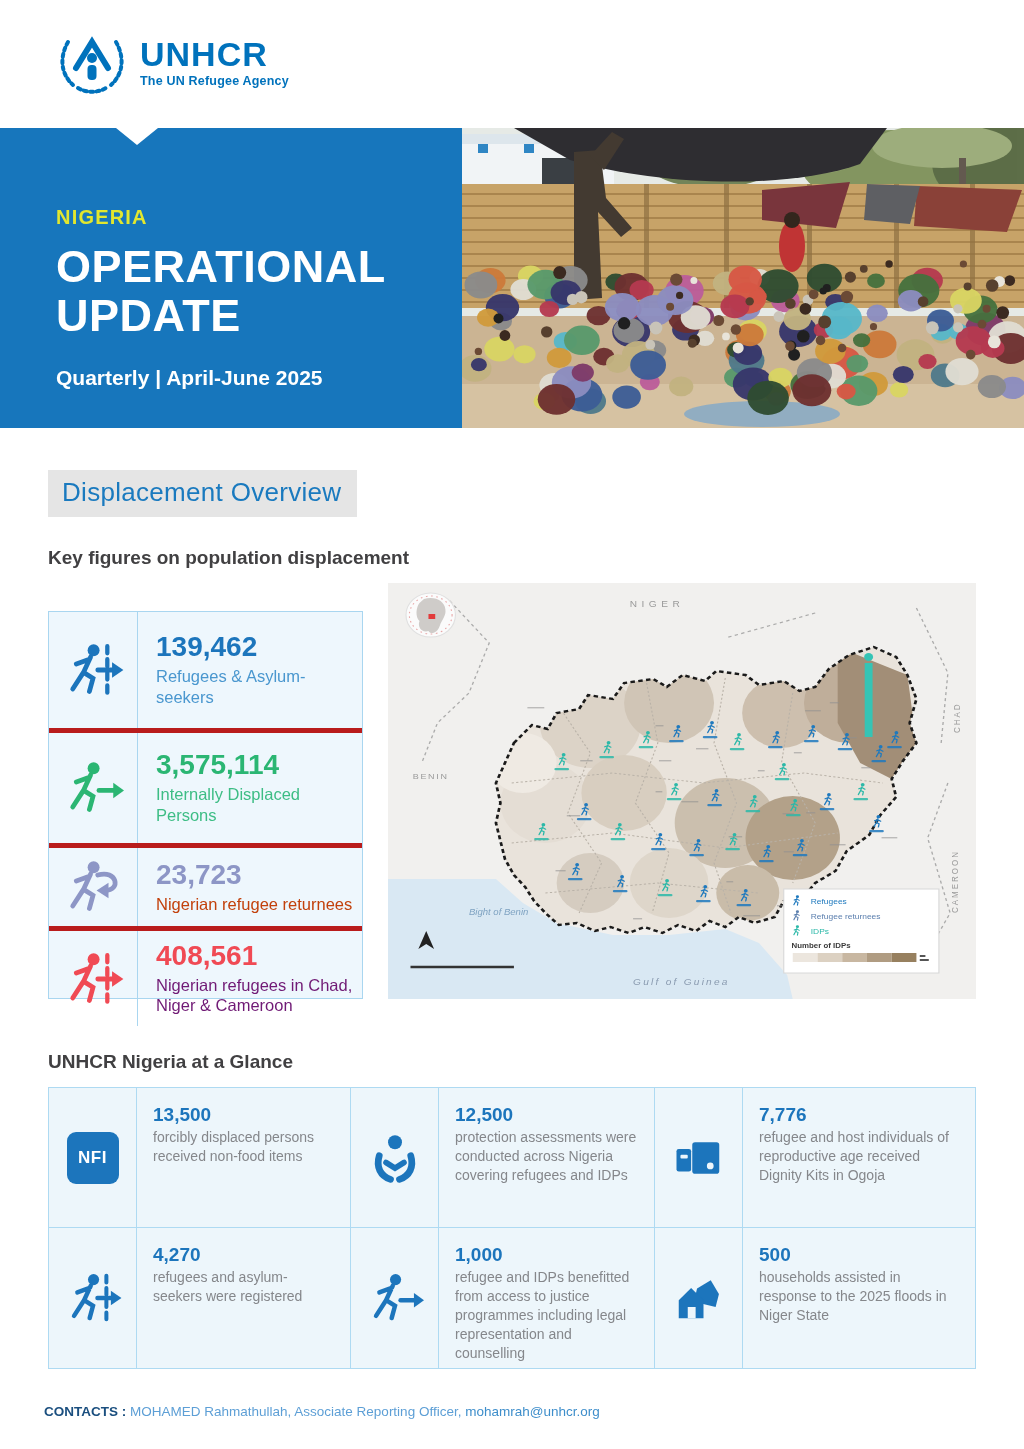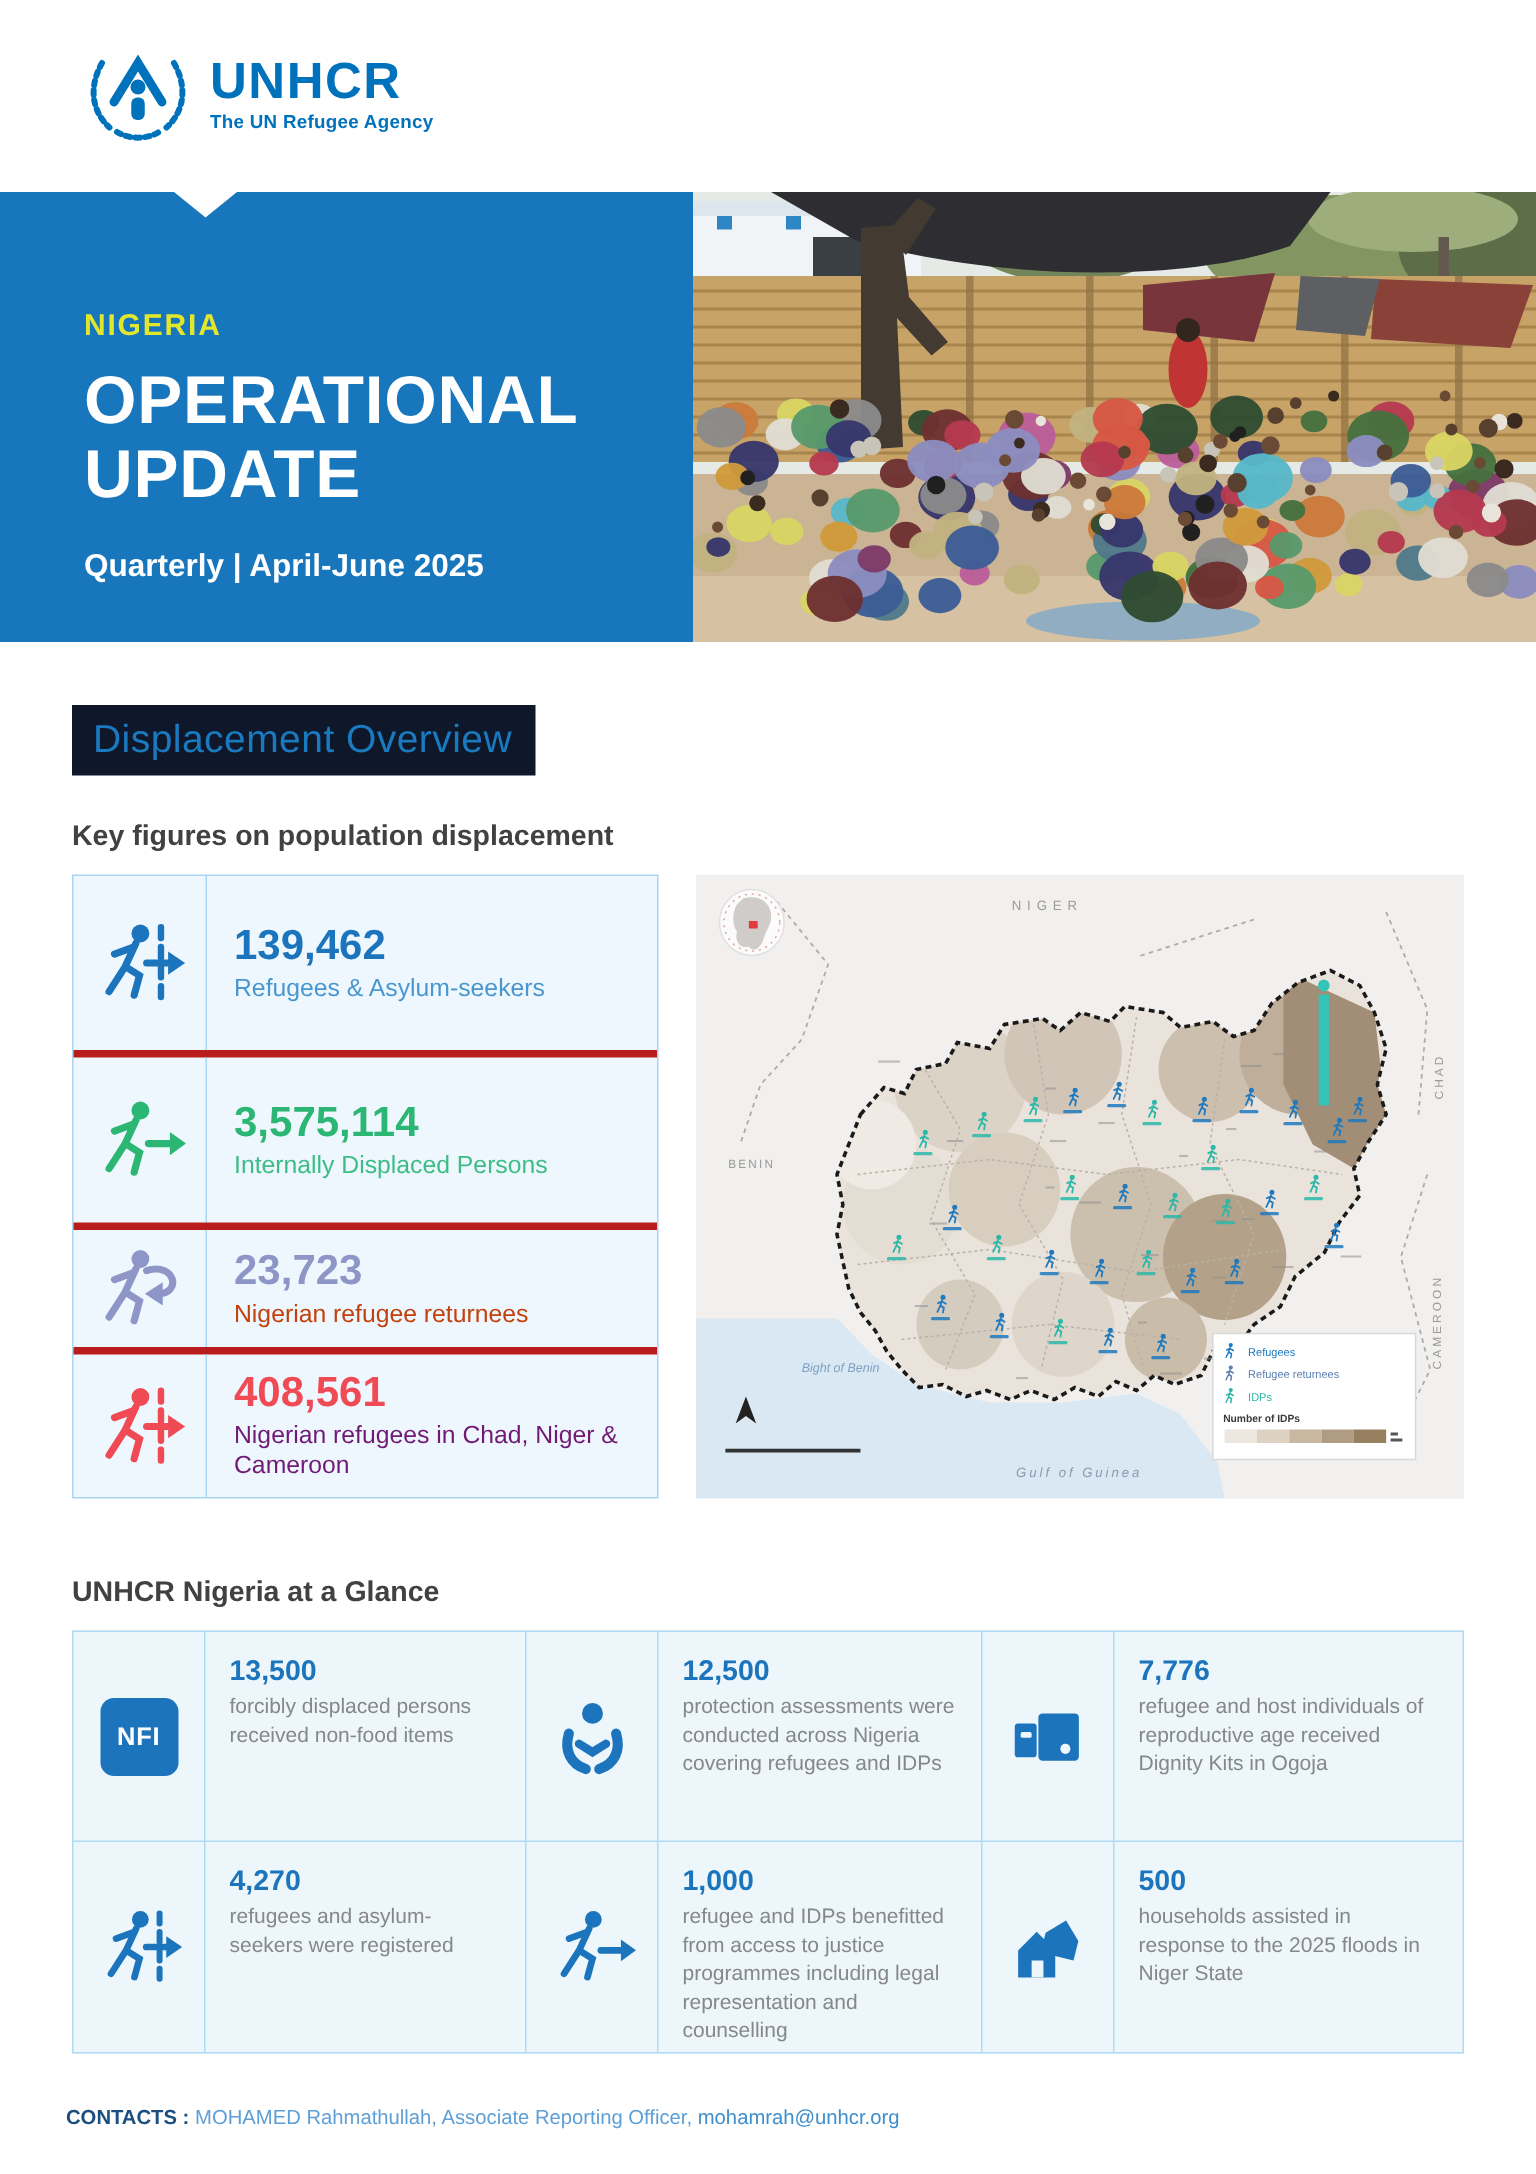--- a/index.html
+++ b/index.html
@@ -21,28 +21,28 @@
                 border-left:21px solid transparent;border-right:21px solid transparent;
                 border-top:17px solid #ffffff;}
   .banner-country{color:#E2E72E;font-size:20px;font-weight:800;letter-spacing:1.2px;}
   .banner-title{margin:14px 0 0 0;color:#fff;font-size:45px;font-weight:800;line-height:1.08;letter-spacing:.5px;}
   .banner-sub{margin-top:26px;color:#fff;font-size:21px;font-weight:700;}
   .banner-photo{flex:1;position:relative;overflow:hidden;}
   .banner-photo svg{display:block;width:100%;height:100%;}
 
   
   main{padding:0 48px;}
-  .section-pill{display:inline-block;margin:42px 0 0 0;background:#0f172a;color:#1A7ABF;
+  .section-pill{display:inline-block;margin:42px 0 0 0;background:#e5e5e5;color:#1A7ABF;
                 font-size:26px;font-weight:500;padding:7px 16px 9px 14px;letter-spacing:.3px;}
   .sub-heading{margin:30px 0 14px 0;font-size:19px;font-weight:700;color:#414042;}
   .overview-row{display:flex;gap:25px;height:416px;}
 
   
-  .figures-table{width:391px;box-sizing:border-box;background:#EEF7FD;border:1px solid #A9D6F0;
-                 display:grid;grid-template-rows:116px 115px 83px 100px;}
+  .figures-table{width:315px;box-sizing:border-box;background:#EEF7FD;border:1px solid #A9D6F0;
+                 display:grid;grid-template-rows:116px 115px 83px 100px;margin-top:28px;}
   .kf-row{display:grid;grid-template-columns:89px 1fr;border-top:5px solid #b91c1c;}
   .kf-row:first-child{border-top:none;}
   .kf-icon-cell{border-right:1px solid #A9D6F0;display:flex;align-items:center;justify-content:center;}
   .kf-icon{width:62px;height:58px;}
   .kf-text-cell{padding:0 0 0 18px;display:flex;flex-direction:column;justify-content:center;}
   .kf-value{font-size:28px;font-weight:800;line-height:1.1;}
   .kf-label{font-size:16.5px;margin-top:3px;line-height:1.25;}
   .c1{color:#1C75BC}.c1 .kf-label{color:#4A97CF}
   .c2{color:#2BB673}.c2 .kf-label{color:#3DBD85}
   .c3{color:#8D96C6}.c3 .kf-label{color:#c2410c}

